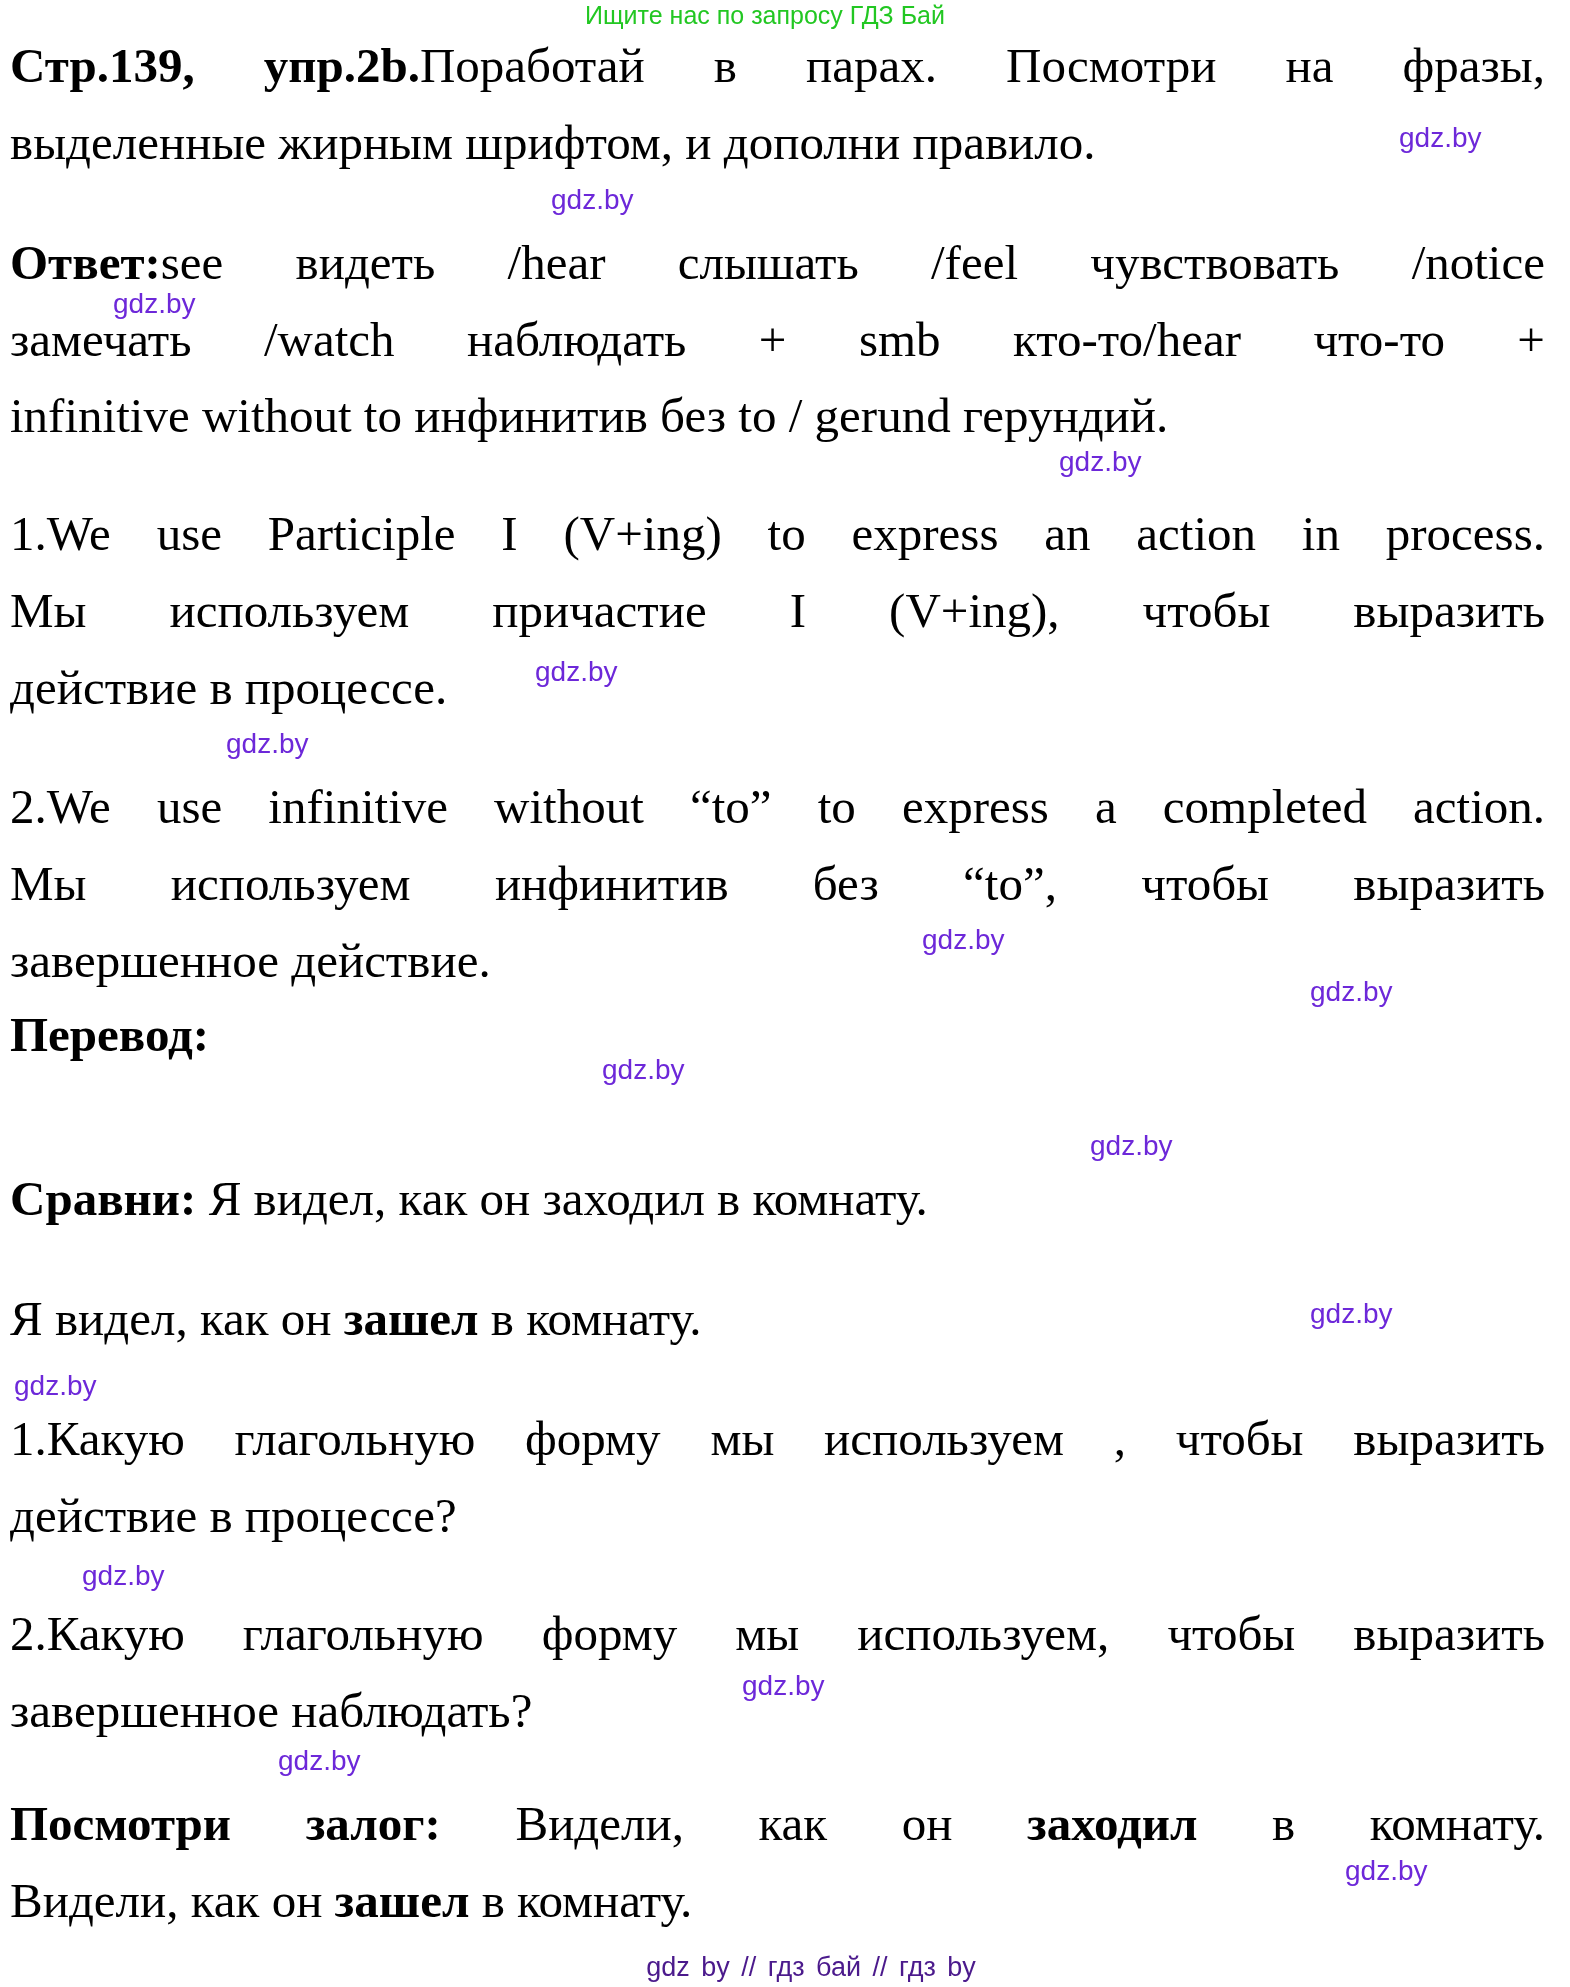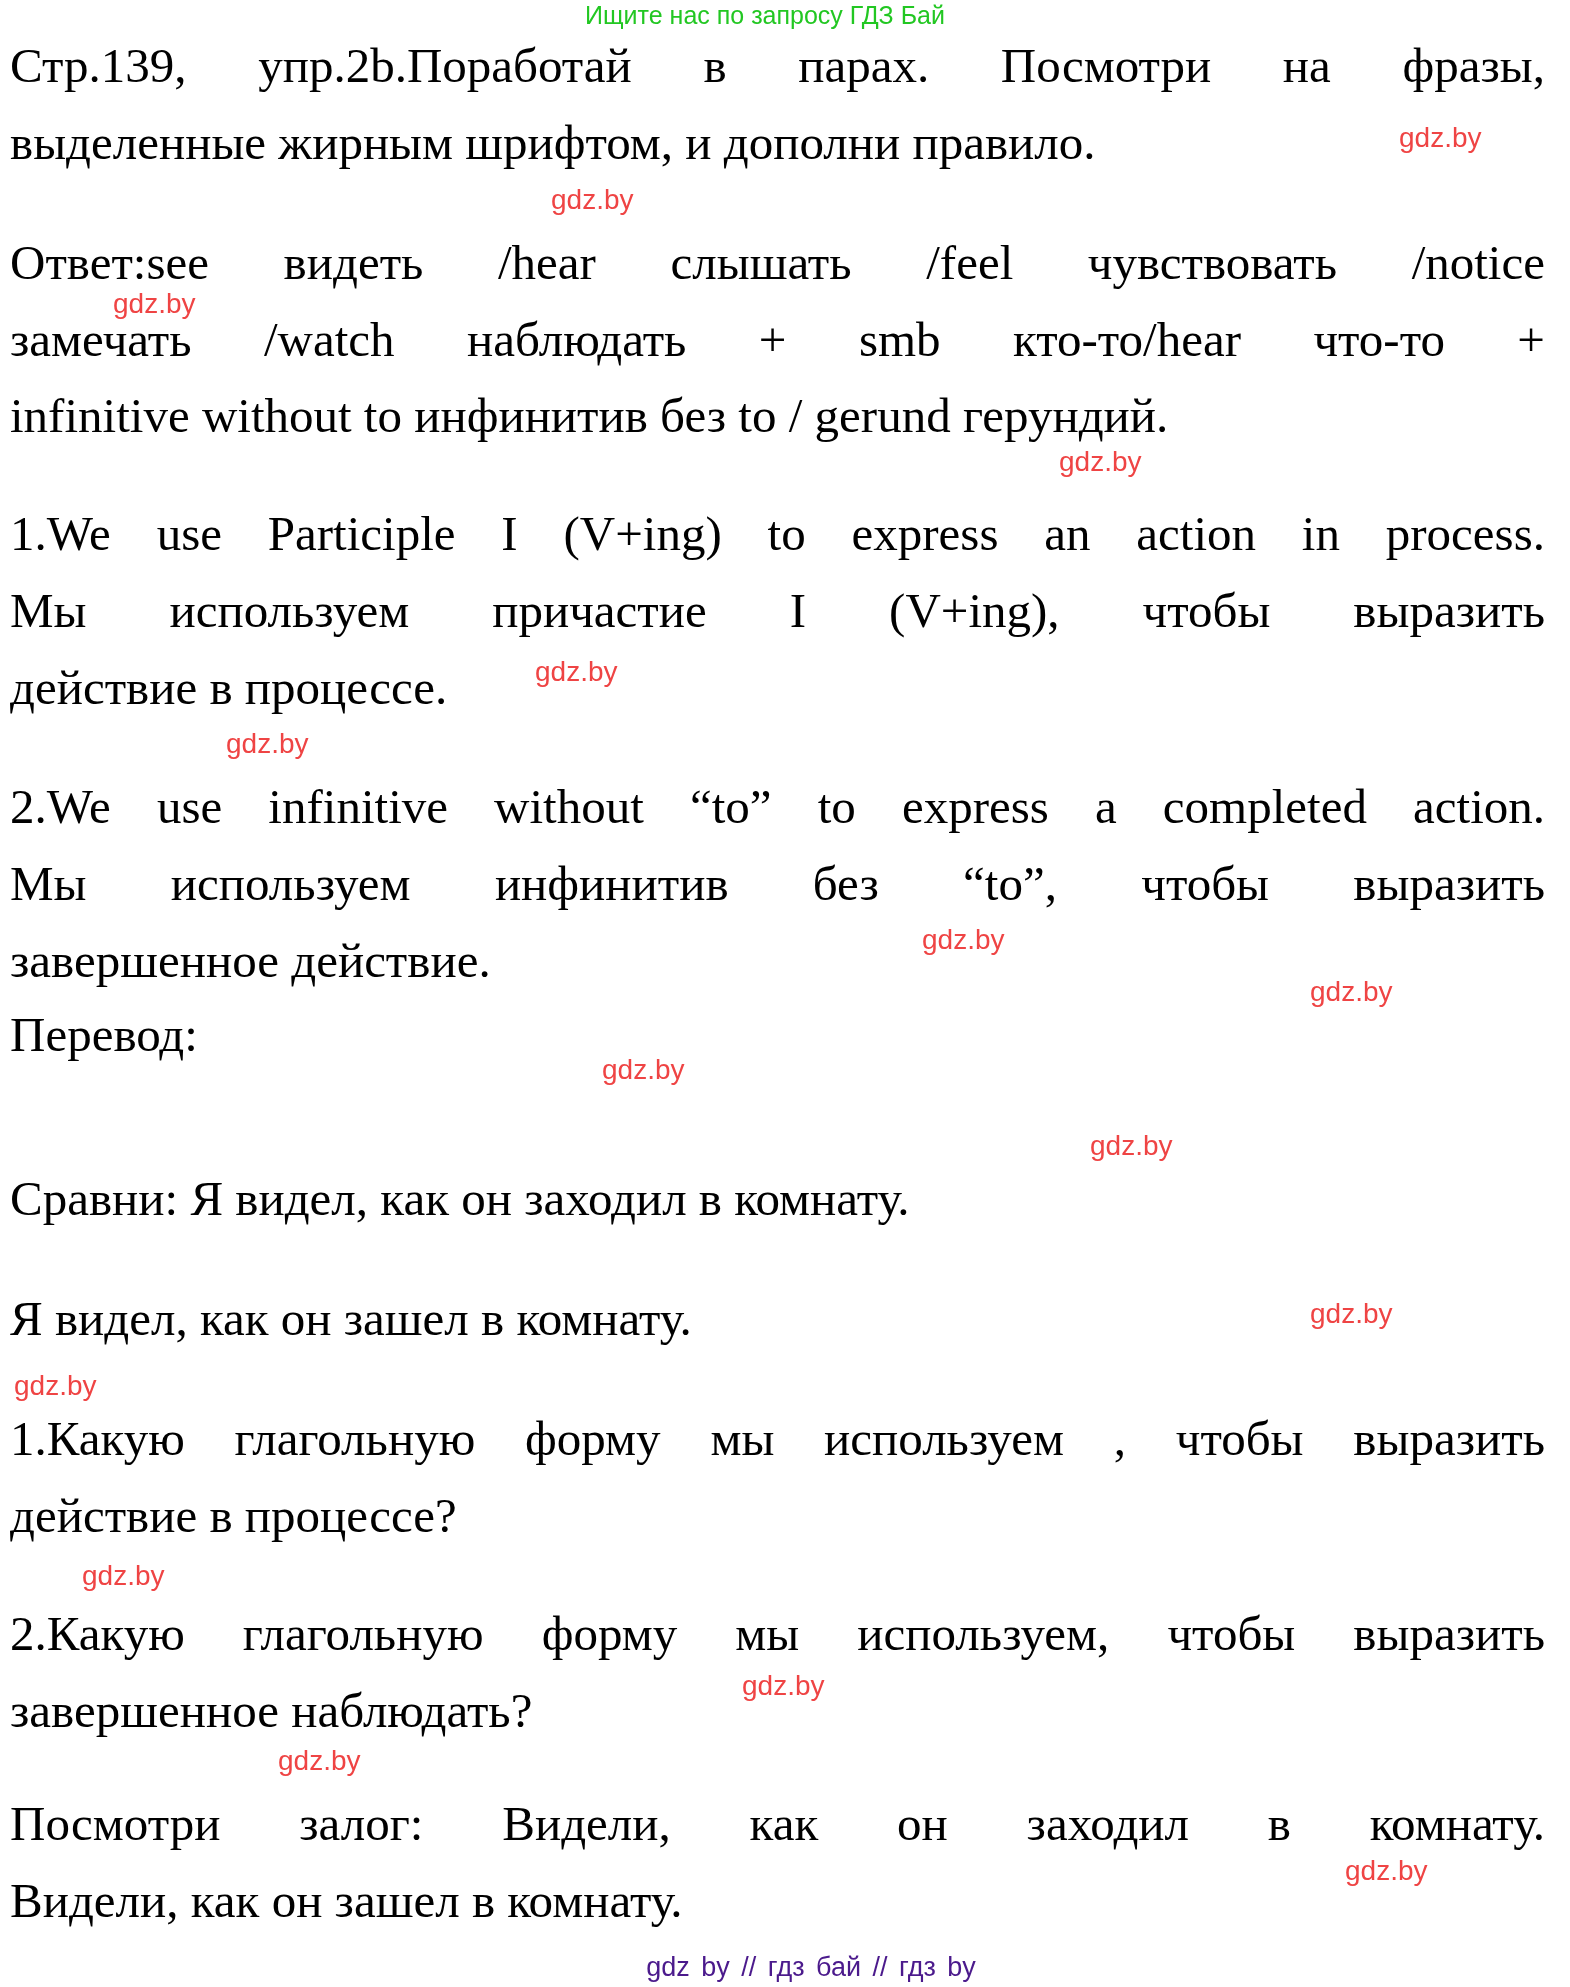--- a/index.html
+++ b/index.html
@@ -7,23 +7,23 @@
   .banner { position: absolute; top: 0; left: 0; width: 1530px; text-align: center;
     font-family: "Liberation Sans", "DejaVu Sans", sans-serif; font-size: 25px; line-height: 30px;
     color: #22c722; }
   .footer { position: absolute; top: 1950px; left: 0; width: 1570px; text-align: center;
     font-family: "Liberation Sans", "DejaVu Sans", sans-serif; font-size: 27px; line-height: 34px;
     color: #4b1a8c; word-spacing: 4px; padding-left: 26px; }
   .line { position: absolute; left: 10px; width: 1535px; height: 62px;
     font-family: "Liberation Serif", "DejaVu Serif", serif; font-size: 49px; line-height: 62px;
     color: #000; white-space: nowrap; }
   .just { text-align: justify; text-align-last: justify; white-space: normal; }
-  .b { font-weight: normal; }
+  .b { font-weight: bold; }
   .wm { position: absolute; font-family: "Liberation Sans", "DejaVu Sans", sans-serif;
-    font-size: 28px; line-height: 32px; color: #ef4444; }
+    font-size: 28px; line-height: 32px; color: #6d28d9; }
 </style>
 </head>
 <body>
 
 <div class="banner">Ищите нас по запросу ГДЗ Бай</div>
 
 <div class="line just" style="top:35px"><span class="b">Стр.139, упр.2b.</span><span>Поработай в парах. Посмотри на фразы,</span></div>
 <div class="line" style="top:112px">выделенные жирным шрифтом, и дополни правило.</div>
 
 <div class="line just" style="top:232px"><span class="b">Ответ:</span><span>see видеть /hear слышать /feel чувствовать /notice</span></div>

